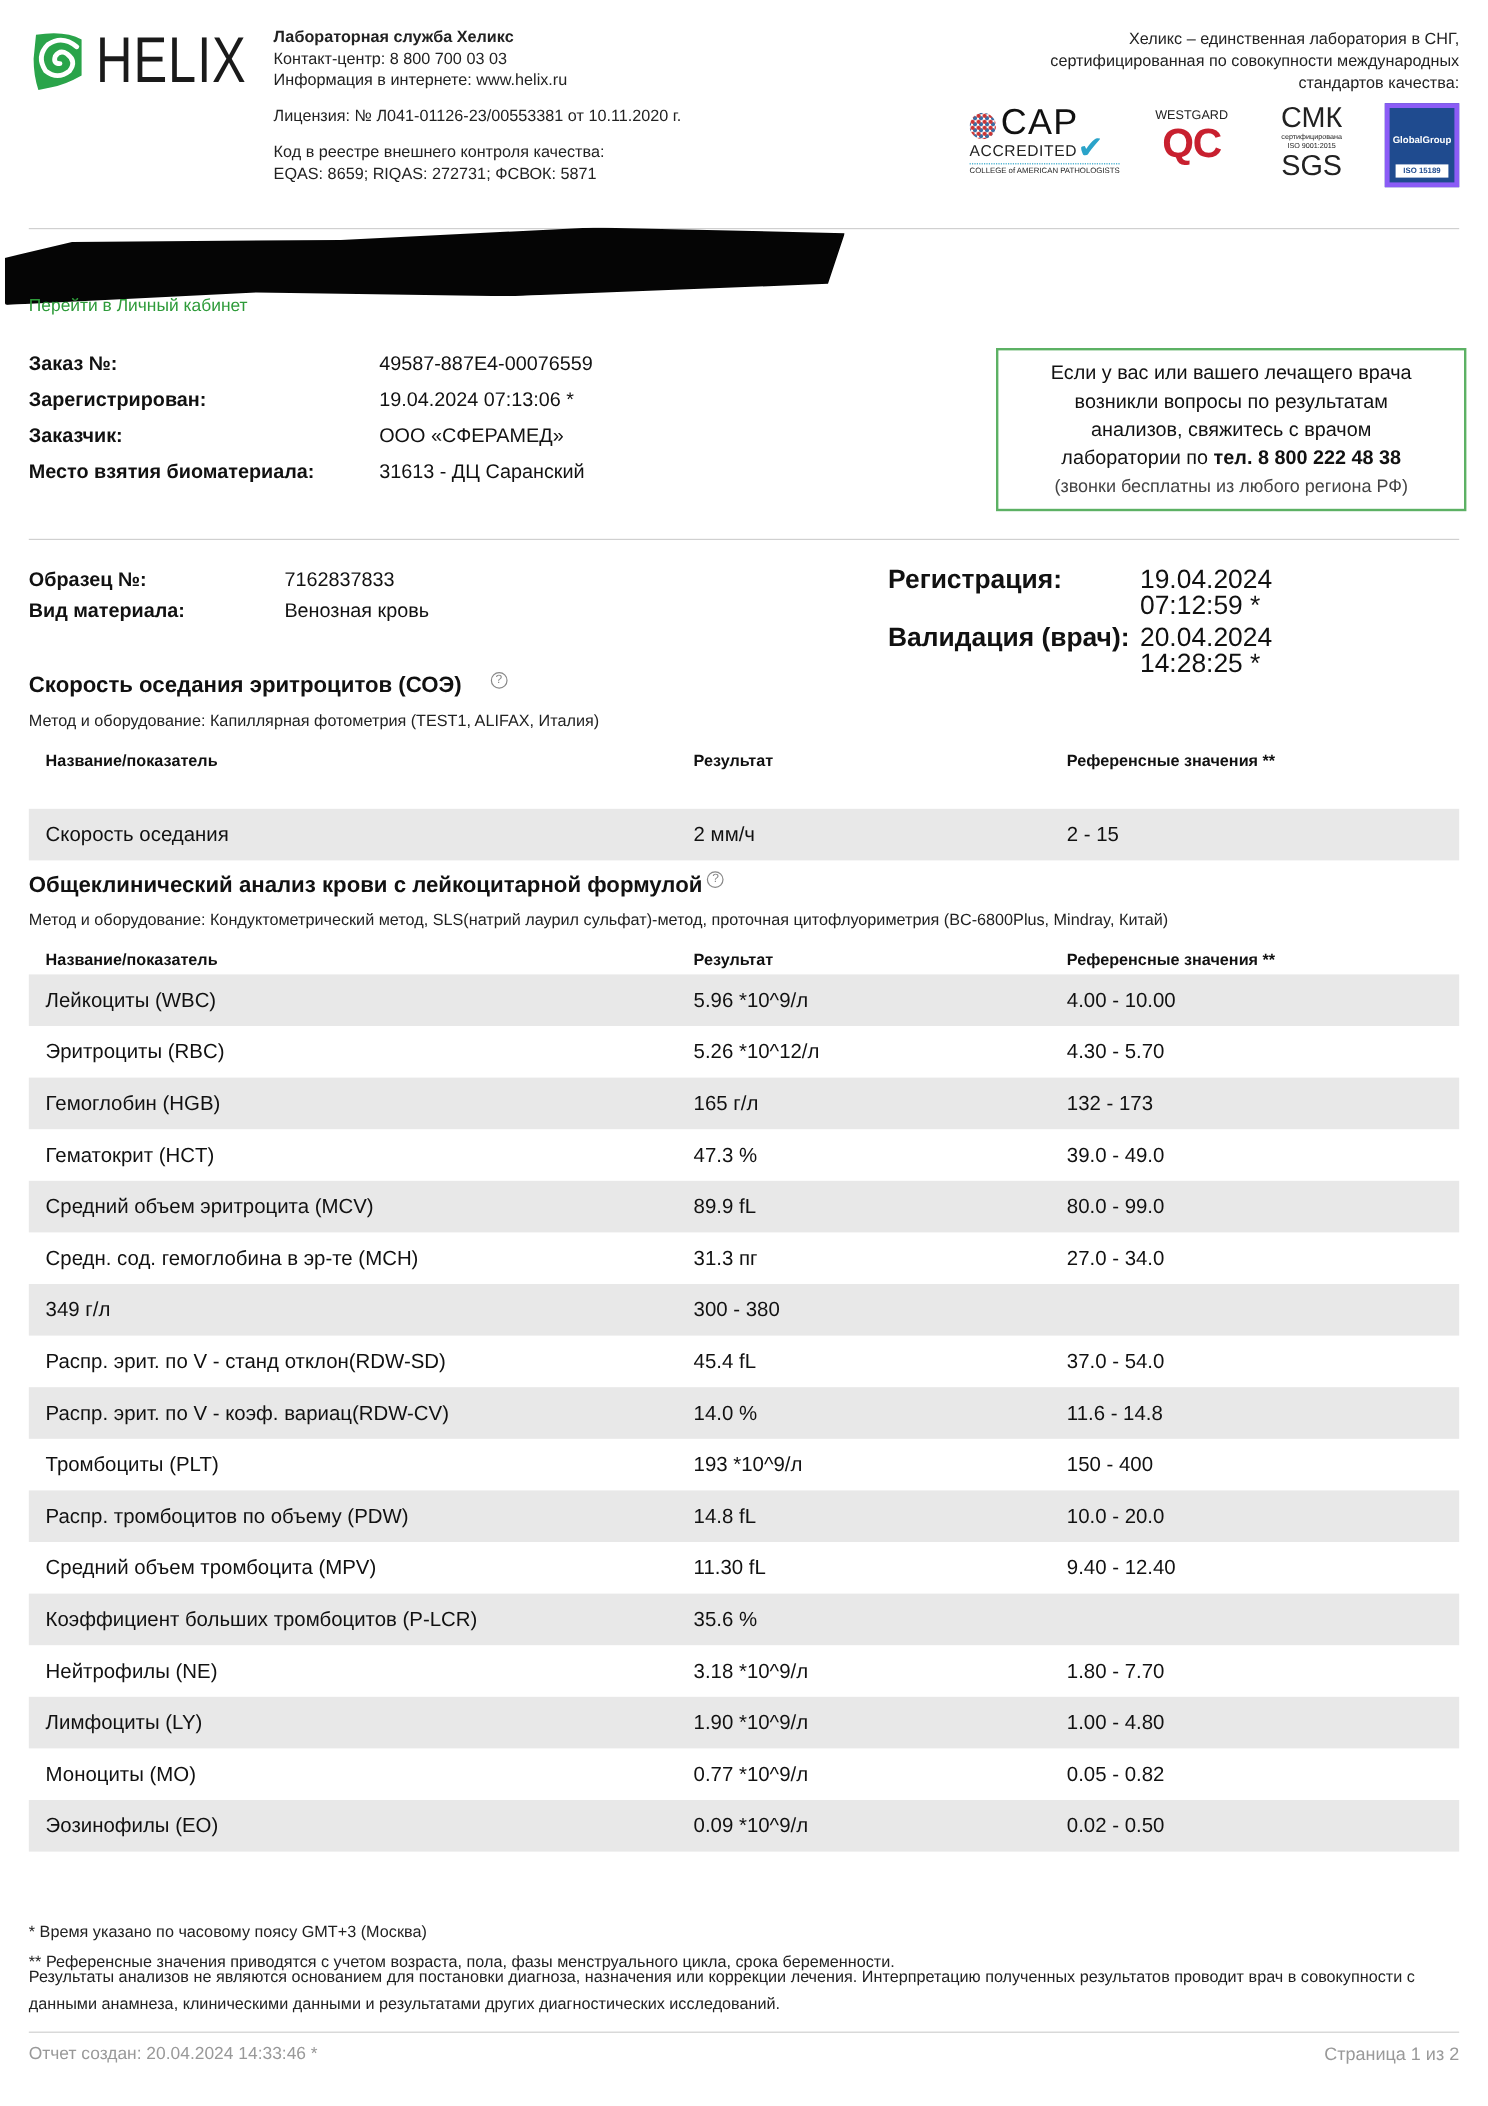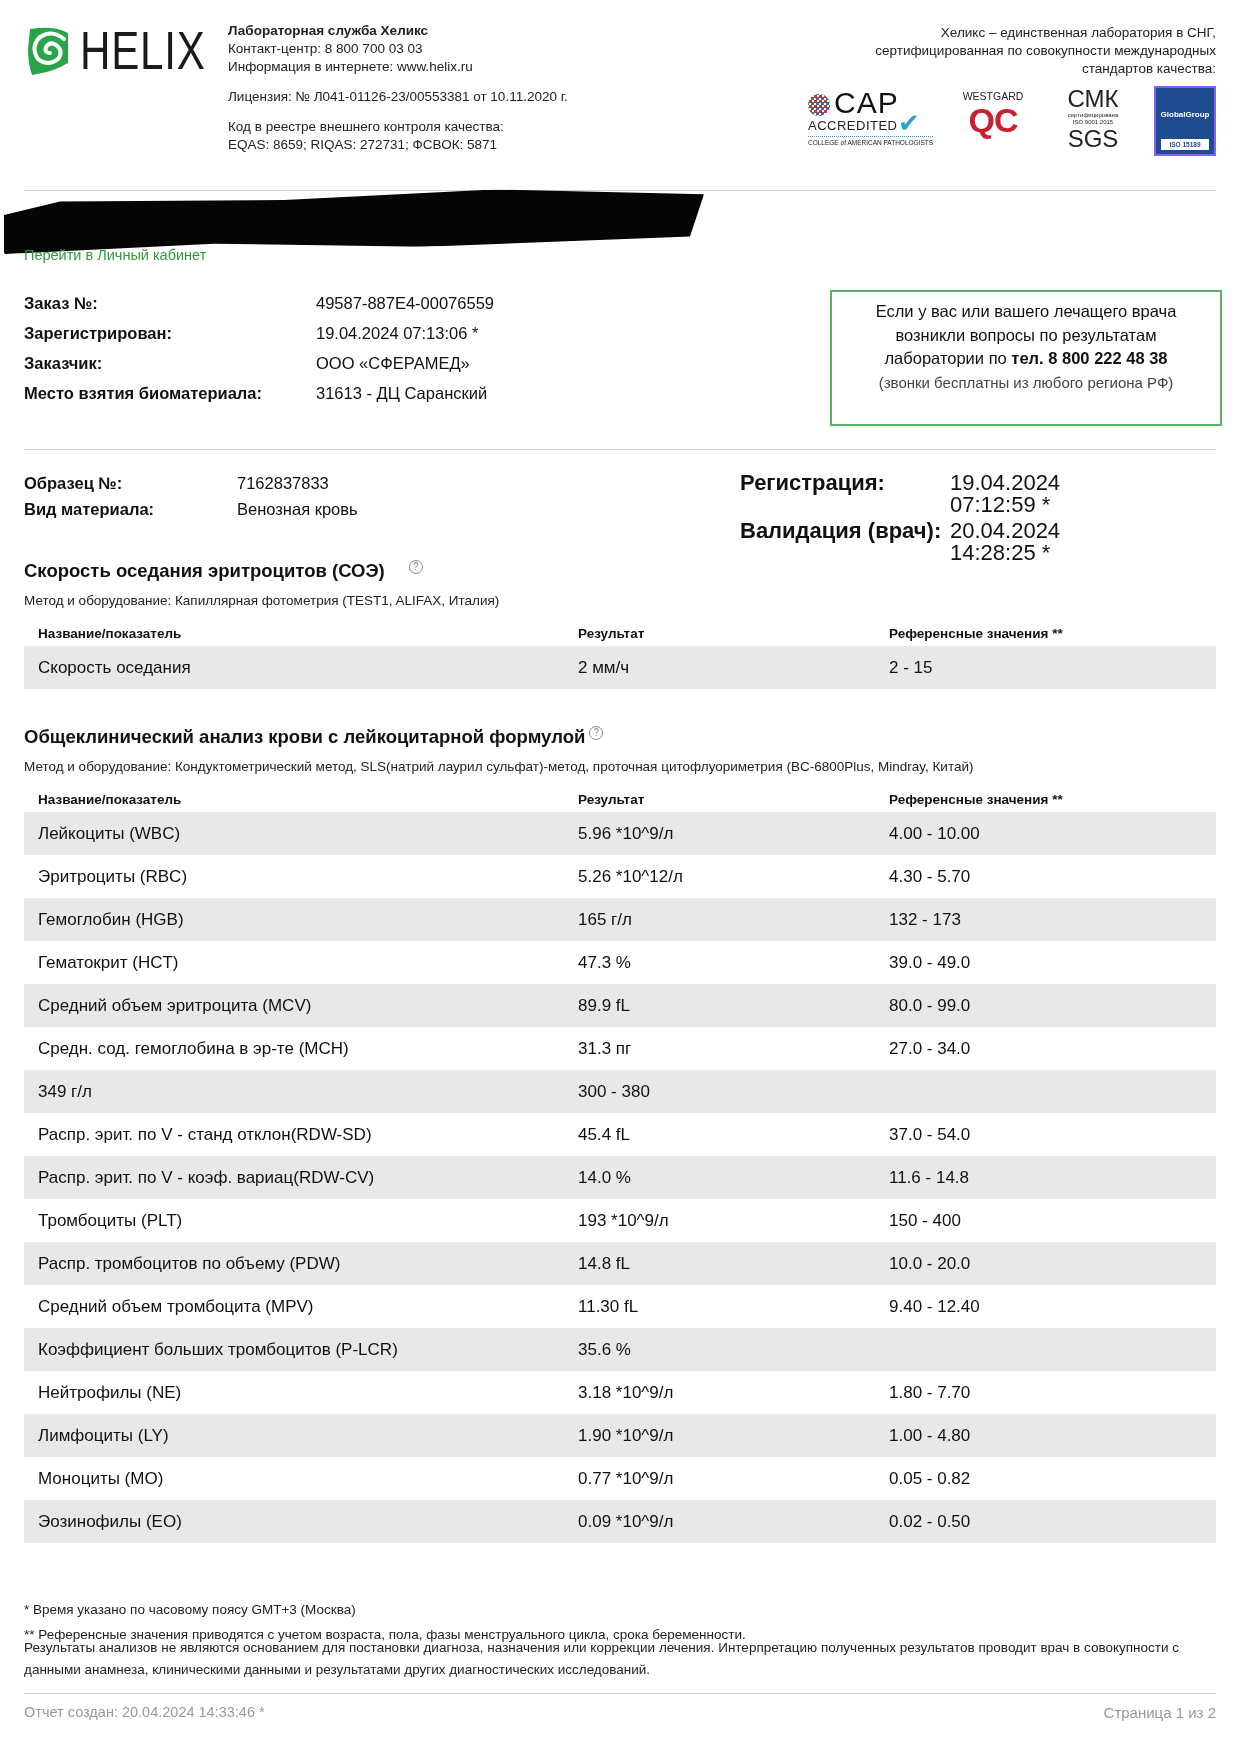--- a/index.html
+++ b/index.html
@@ -25,21 +25,21 @@
   .cap-big { position: absolute; left: 26px; top: -6px; font-size: 30px; color: #111; letter-spacing: 1px; }
   .cap-acc { position: absolute; left: 0; top: 26px; font-size: 13px; color: #222; letter-spacing: 0.5px; }
   .cap-check { position: absolute; left: 90px; top: 16px; font-size: 26px; color: #2aa3c9; }
   .cap-coll { position: absolute; left: 0; top: 44px; font-size: 6.5px; color: #222; border-top: 1px dotted #2aa3c9; padding-top: 2px; white-space: nowrap; }
   .wqc { position: absolute; left: 150px; top: 4px; width: 70px; height: 60px; }
   .wqc-top { font-size: 10.5px; color: #222; text-align: center; }
   .wqc-big { font-size: 34px; font-weight: bold; color: #c8202f; text-align: center; line-height: 36px; letter-spacing: -1px; }
   .cmk { position: absolute; left: 255px; top: 0; width: 60px; height: 72px; text-align: center; color: #222; }
   .cmk-big { font-size: 24px; line-height: 26px; font-weight: 300; }
   .cmk-small { font-size: 6px; line-height: 7px; }
-  .gg { position: absolute; left: 346px; top: 0; width: 62px; height: 70px; background: #1f4b8f; border: 2px solid #8b5cf6; }
+  .gg { position: absolute; left: 346px; top: 0; width: 62px; height: 70px; background: #1f4b8f; border: 4px solid #8b5cf6; }
   .gg-name { color: #fff; font-size: 8px; font-weight: bold; text-align: center; margin-top: 22px; }
   .gg-iso { position: absolute; bottom: 4px; left: 5px; right: 5px; background: #fff; color: #1f4b8f; font-size: 6.5px; font-weight: bold; text-align: center; padding: 2px 0; }
 
   .hr { left: 24px; width: 1192px; height: 1px; background: #d0d0d0; }
 
   .redact { left: 4px; top: 192px; width: 700px; height: 56px; background: #050505; transform: skewY(-1deg); border-radius: 4px 10px 6px 2px; clip-path: polygon(0 30%, 8% 8%, 40% 12%, 70% 0, 100% 15%, 98% 90%, 60% 100%, 30% 88%, 0 100%); }
   .cabinet-link { left: 24px; top: 247px; font-size: 14.5px; color: #2e9b3a; text-decoration: none; }
 
   .order-grid { left: 24px; top: 292px; display: grid; grid-template-columns: 292px 300px; row-gap: 8px; font-size: 16.5px; line-height: 22px; }
   .order-grid .k { font-weight: bold; }
@@ -54,21 +54,21 @@
   .sample-right .k { font-weight: bold; }
 
   .sec-title { left: 24px; font-size: 18.5px; font-weight: bold; display: flex; align-items: center; }
   .help-icon { display: inline-block; width: 14px; height: 14px; border: 1px solid #888; border-radius: 50%; font-size: 10px; line-height: 12px; text-align: center; color: #888; font-weight: normal; margin-left: 4px; margin-top: -8px; }
   .method { left: 24px; font-size: 13.5px; color: #222; }
 
   .tbl { left: 24px; width: 1192px; }
   .tbl-head { display: grid; grid-template-columns: 540px 311px 341px; font-size: 13.5px; font-weight: bold; height: 24px; line-height: 24px; padding-left: 14px; }
   .tbl-row { display: grid; grid-template-columns: 540px 311px 341px; font-size: 17px; height: 43px; line-height: 43px; padding-left: 14px; }
   .tbl-row:nth-child(odd) { background: #e8e8e8; }
-  .tbl-row.alt-first { background: #e8e8e8; }
+  .tbl-row.alt-first { background: #e8e8e8; margin-top: 28px; }
 
   .foot-notes { left: 24px; top: 1580px; font-size: 13.5px; line-height: 25px; color: #222; margin-top: 17px; }
   .disclaimer { left: 24px; top: 1637px; width: 1195px; font-size: 13.5px; line-height: 22px; color: #222; }
   .created { left: 24px; top: 1704px; font-size: 14.5px; color: #999; }
   .pagenum { right: 24px; top: 1704px; font-size: 15px; color: #999; }
 </style>
 </head>
 <body>
 
 <div class="abs logo">
@@ -132,20 +132,21 @@
   <div>19.04.2024 07:13:06 *</div>
   <div class="k">Заказчик:</div>
   <div>ООО «СФЕРАМЕД»</div>
   <div class="k">Место взятия биоматериала:</div>
   <div>31613 - ДЦ Саранский</div>
 </div>
 
 <div class="abs callout">
   <div>Если у вас или вашего лечащего врача</div>
   <div>возникли вопросы по результатам</div>
+  <div>анализов, свяжитесь с врачом</div>
   <div><span>лаборатории по </span><span class="phone">тел. 8 800 222 48 38</span></div>
   <div class="small">(звонки бесплатны из любого региона РФ)</div>
 </div>
 
 <div class="abs hr" style="top:449px;"></div>
 
 <div class="abs sample-left">
   <div class="k">Образец №:</div>
   <div>7162837833</div>
   <div class="k">Вид материала:</div>

